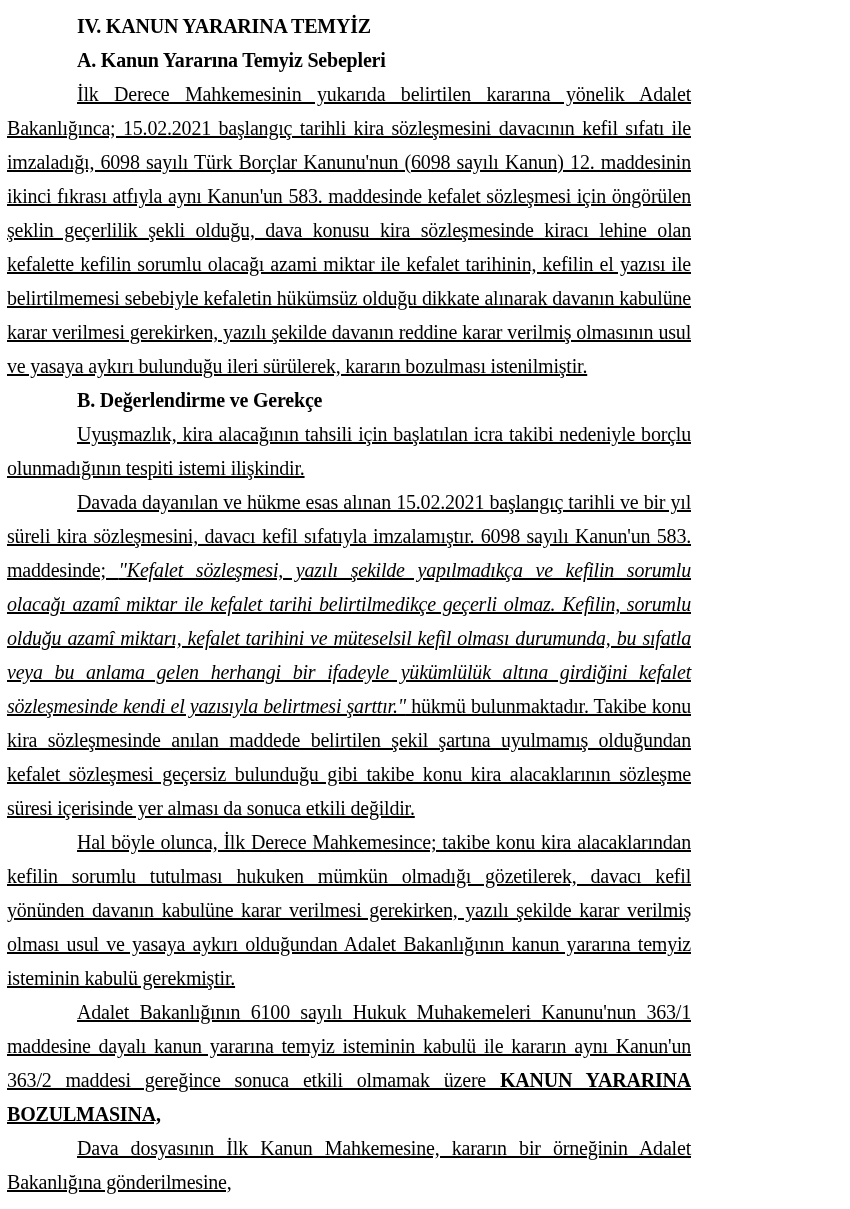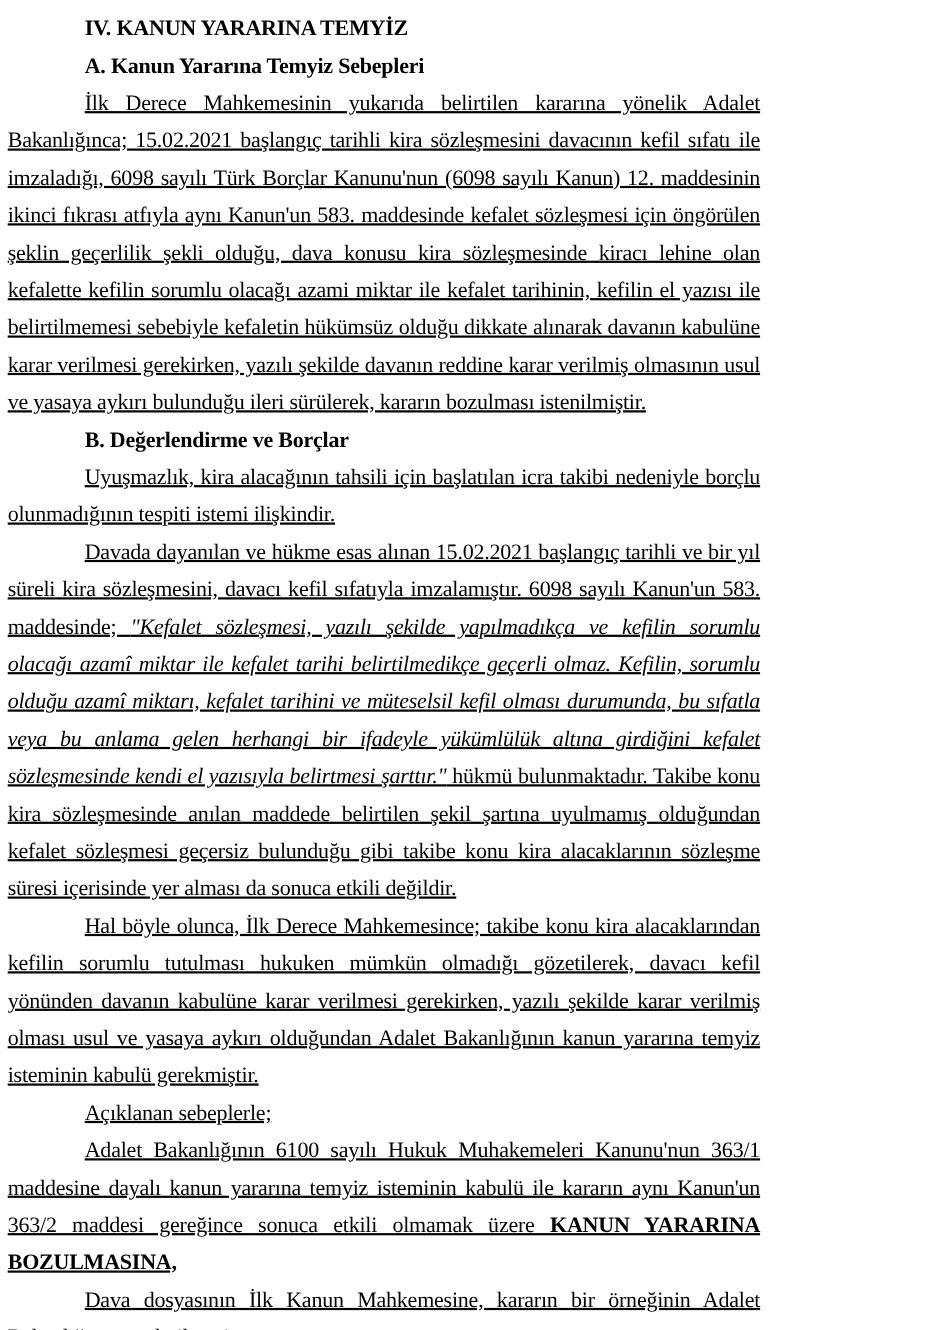--- a/index.html
+++ b/index.html
@@ -46,29 +46,28 @@
 <body>
 
 <div class="page">
 
   <h3 class="heading">IV. KANUN YARARINA TEMYİZ</h3>
 
   <h4 class="heading">A. Kanun Yararına Temyiz Sebepleri</h4>
 
   <p class="para">İlk Derece Mahkemesinin yukarıda belirtilen kararına yönelik Adalet Bakanlığınca; 15.02.2021 başlangıç tarihli kira sözleşmesini davacının kefil sıfatı ile imzaladığı, 6098 sayılı Türk Borçlar Kanunu'nun (6098 sayılı Kanun) 12. maddesinin ikinci fıkrası atfıyla aynı Kanun'un 583. maddesinde kefalet sözleşmesi için öngörülen şeklin geçerlilik şekli olduğu, dava konusu kira sözleşmesinde kiracı lehine olan kefalette kefilin sorumlu olacağı azami miktar ile kefalet tarihinin, kefilin el yazısı ile belirtilmemesi sebebiyle kefaletin hükümsüz olduğu dikkate alınarak davanın kabulüne karar verilmesi gerekirken, yazılı şekilde davanın reddine karar verilmiş olmasının usul ve yasaya aykırı bulunduğu ileri sürülerek, kararın bozulması istenilmiştir.</p>
 
-  <h4 class="heading">B. Değerlendirme ve Borçlar</h4>
+  <h4 class="heading">B. Değerlendirme ve Gerekçe</h4>
 
   <p class="para">Uyuşmazlık, kira alacağının tahsili için başlatılan icra takibi nedeniyle borçlu olunmadığının tespiti istemi ilişkindir.</p>
 
   <p class="para"><span>Davada dayanılan ve hükme esas alınan 15.02.2021 başlangıç tarihli ve bir yıl süreli kira sözleşmesini, davacı kefil sıfatıyla imzalamıştır. 6098 sayılı Kanun'un 583. maddesinde; </span><em>"Kefalet sözleşmesi, yazılı şekilde yapılmadıkça ve kefilin sorumlu olacağı azamî miktar ile kefalet tarihi belirtilmedikçe geçerli olmaz. Kefilin, sorumlu olduğu azamî miktarı, kefalet tarihini ve müteselsil kefil olması durumunda, bu sıfatla veya bu anlama gelen herhangi bir ifadeyle yükümlülük altına girdiğini kefalet sözleşmesinde kendi el yazısıyla belirtmesi şarttır."</em><span> hükmü bulunmaktadır. Takibe konu kira sözleşmesinde anılan maddede belirtilen şekil şartına uyulmamış olduğundan kefalet sözleşmesi geçersiz bulunduğu gibi takibe konu kira alacaklarının sözleşme süresi içerisinde yer alması da sonuca etkili değildir.</span></p>
 
   <p class="para">Hal böyle olunca, İlk Derece Mahkemesince; takibe konu kira alacaklarından kefilin sorumlu tutulması hukuken mümkün olmadığı gözetilerek, davacı kefil yönünden davanın kabulüne karar verilmesi gerekirken, yazılı şekilde karar verilmiş olması usul ve yasaya aykırı olduğundan Adalet Bakanlığının kanun yararına temyiz isteminin kabulü gerekmiştir.</p>
 
 
-  <p class="para">Açıklanan sebeplerle;</p>
 
   <p class="para"><span>Adalet Bakanlığının 6100 sayılı Hukuk Muhakemeleri Kanunu'nun 363/1 maddesine dayalı kanun yararına temyiz isteminin kabulü ile kararın aynı Kanun'un 363/2 maddesi gereğince sonuca etkili olmamak üzere </span><strong>KANUN YARARINA BOZULMASINA,</strong></p>
 
   <p class="para">Dava dosyasının İlk Kanun Mahkemesine, kararın bir örneğinin Adalet Bakanlığına gönderilmesine,</p>
 
 
 </div>
 
 </body></html>

